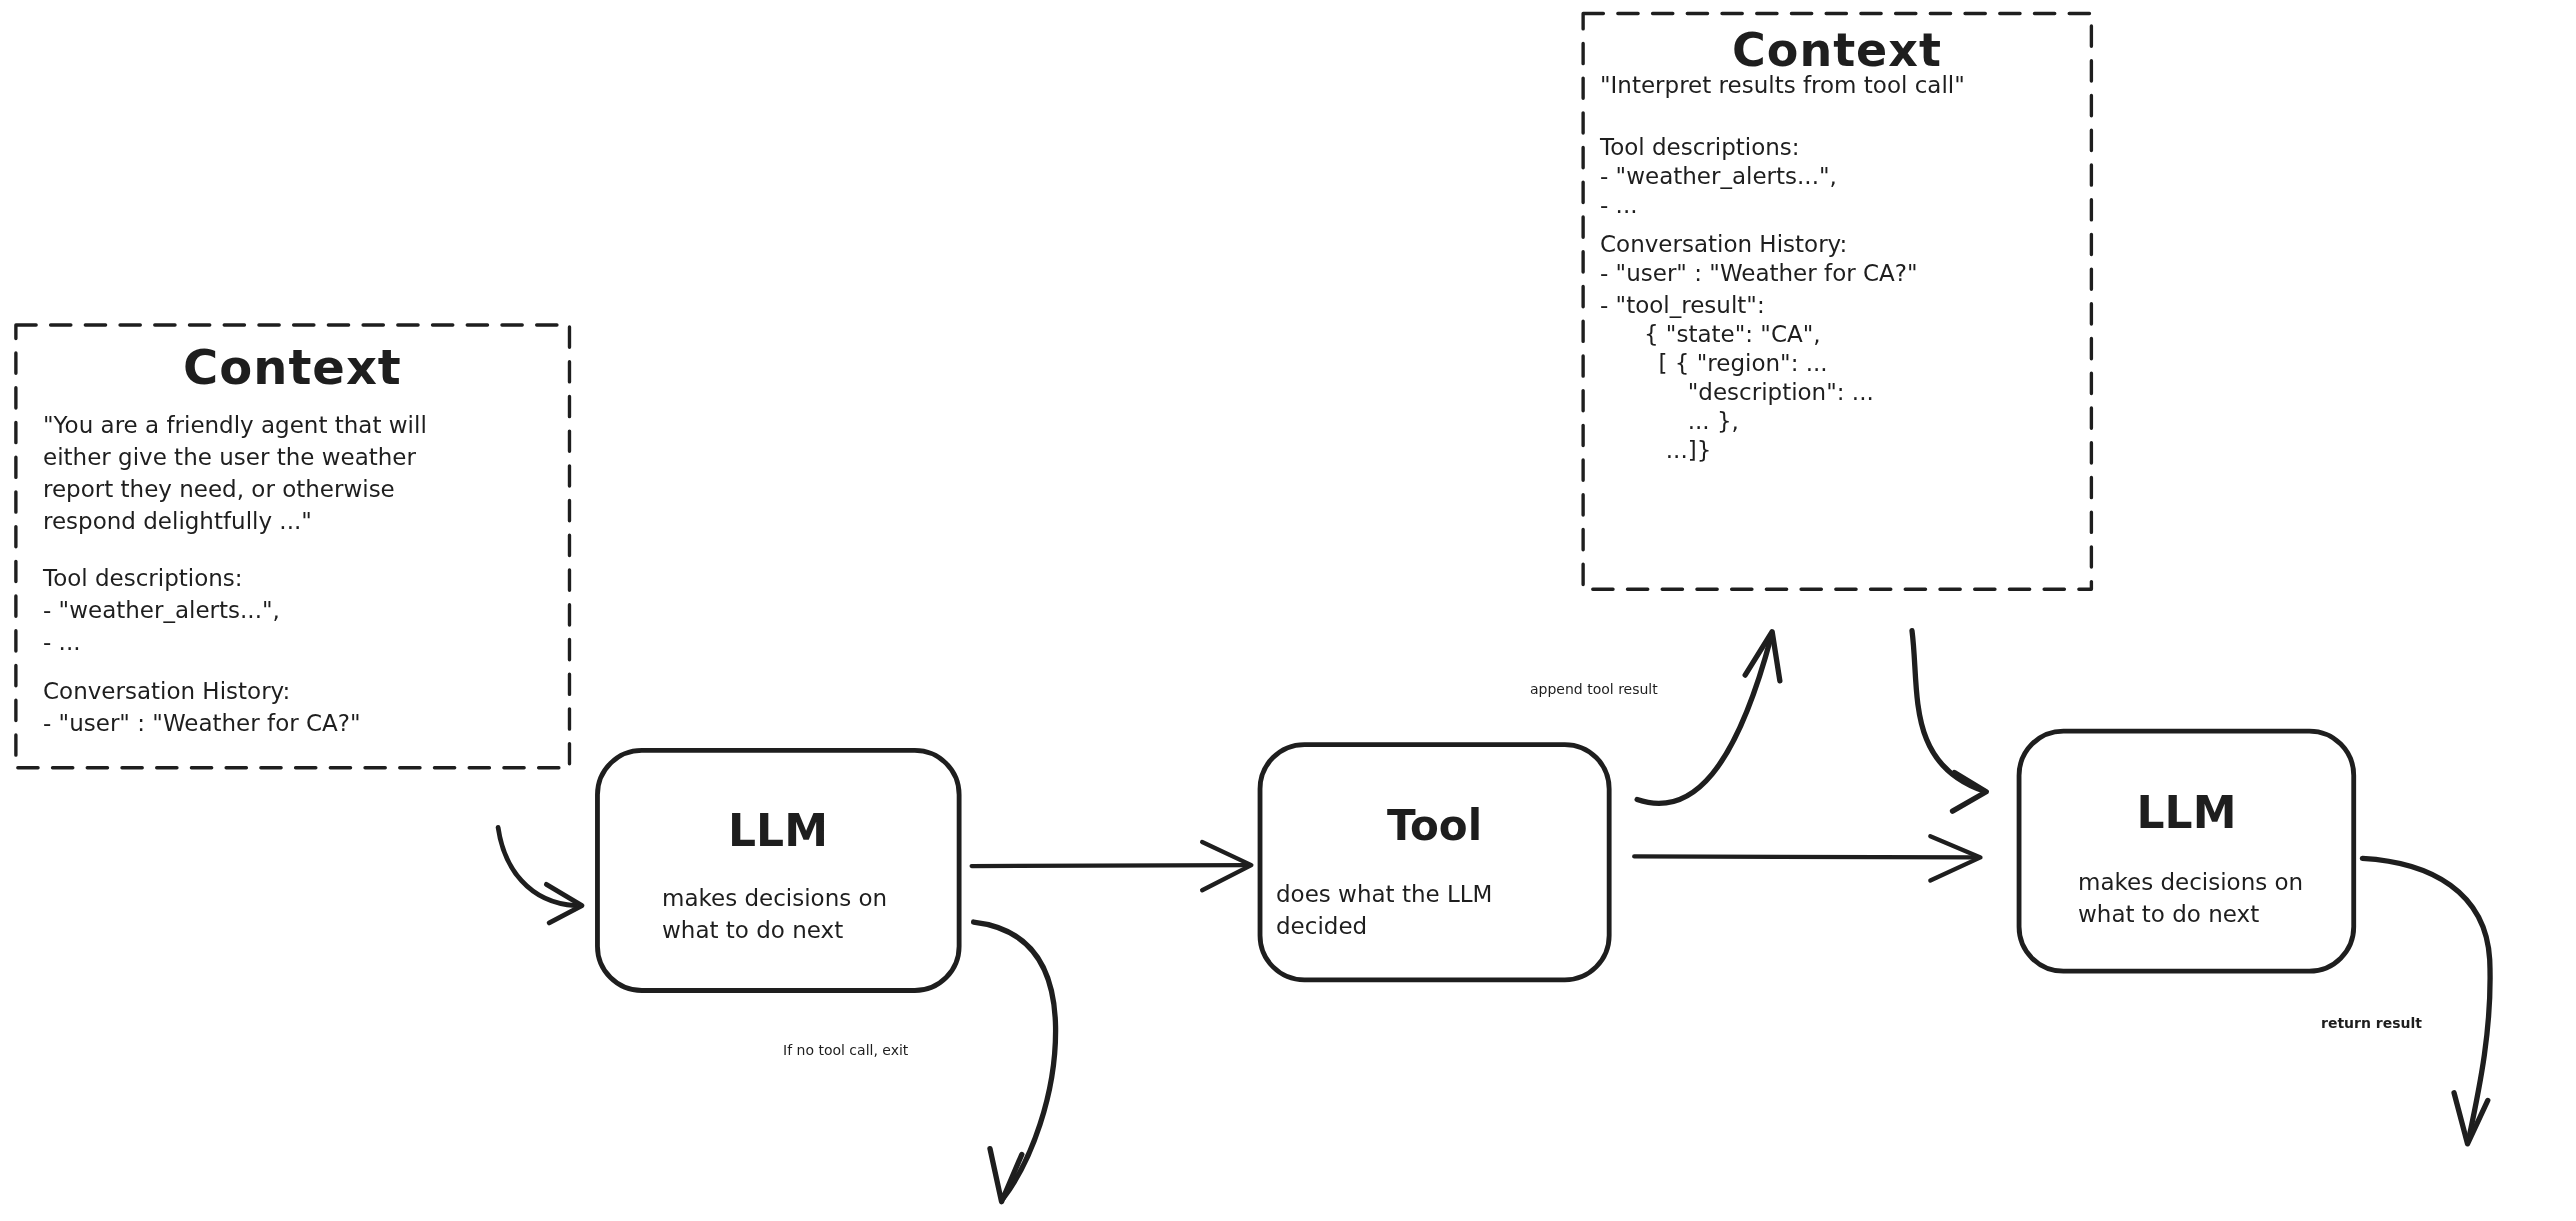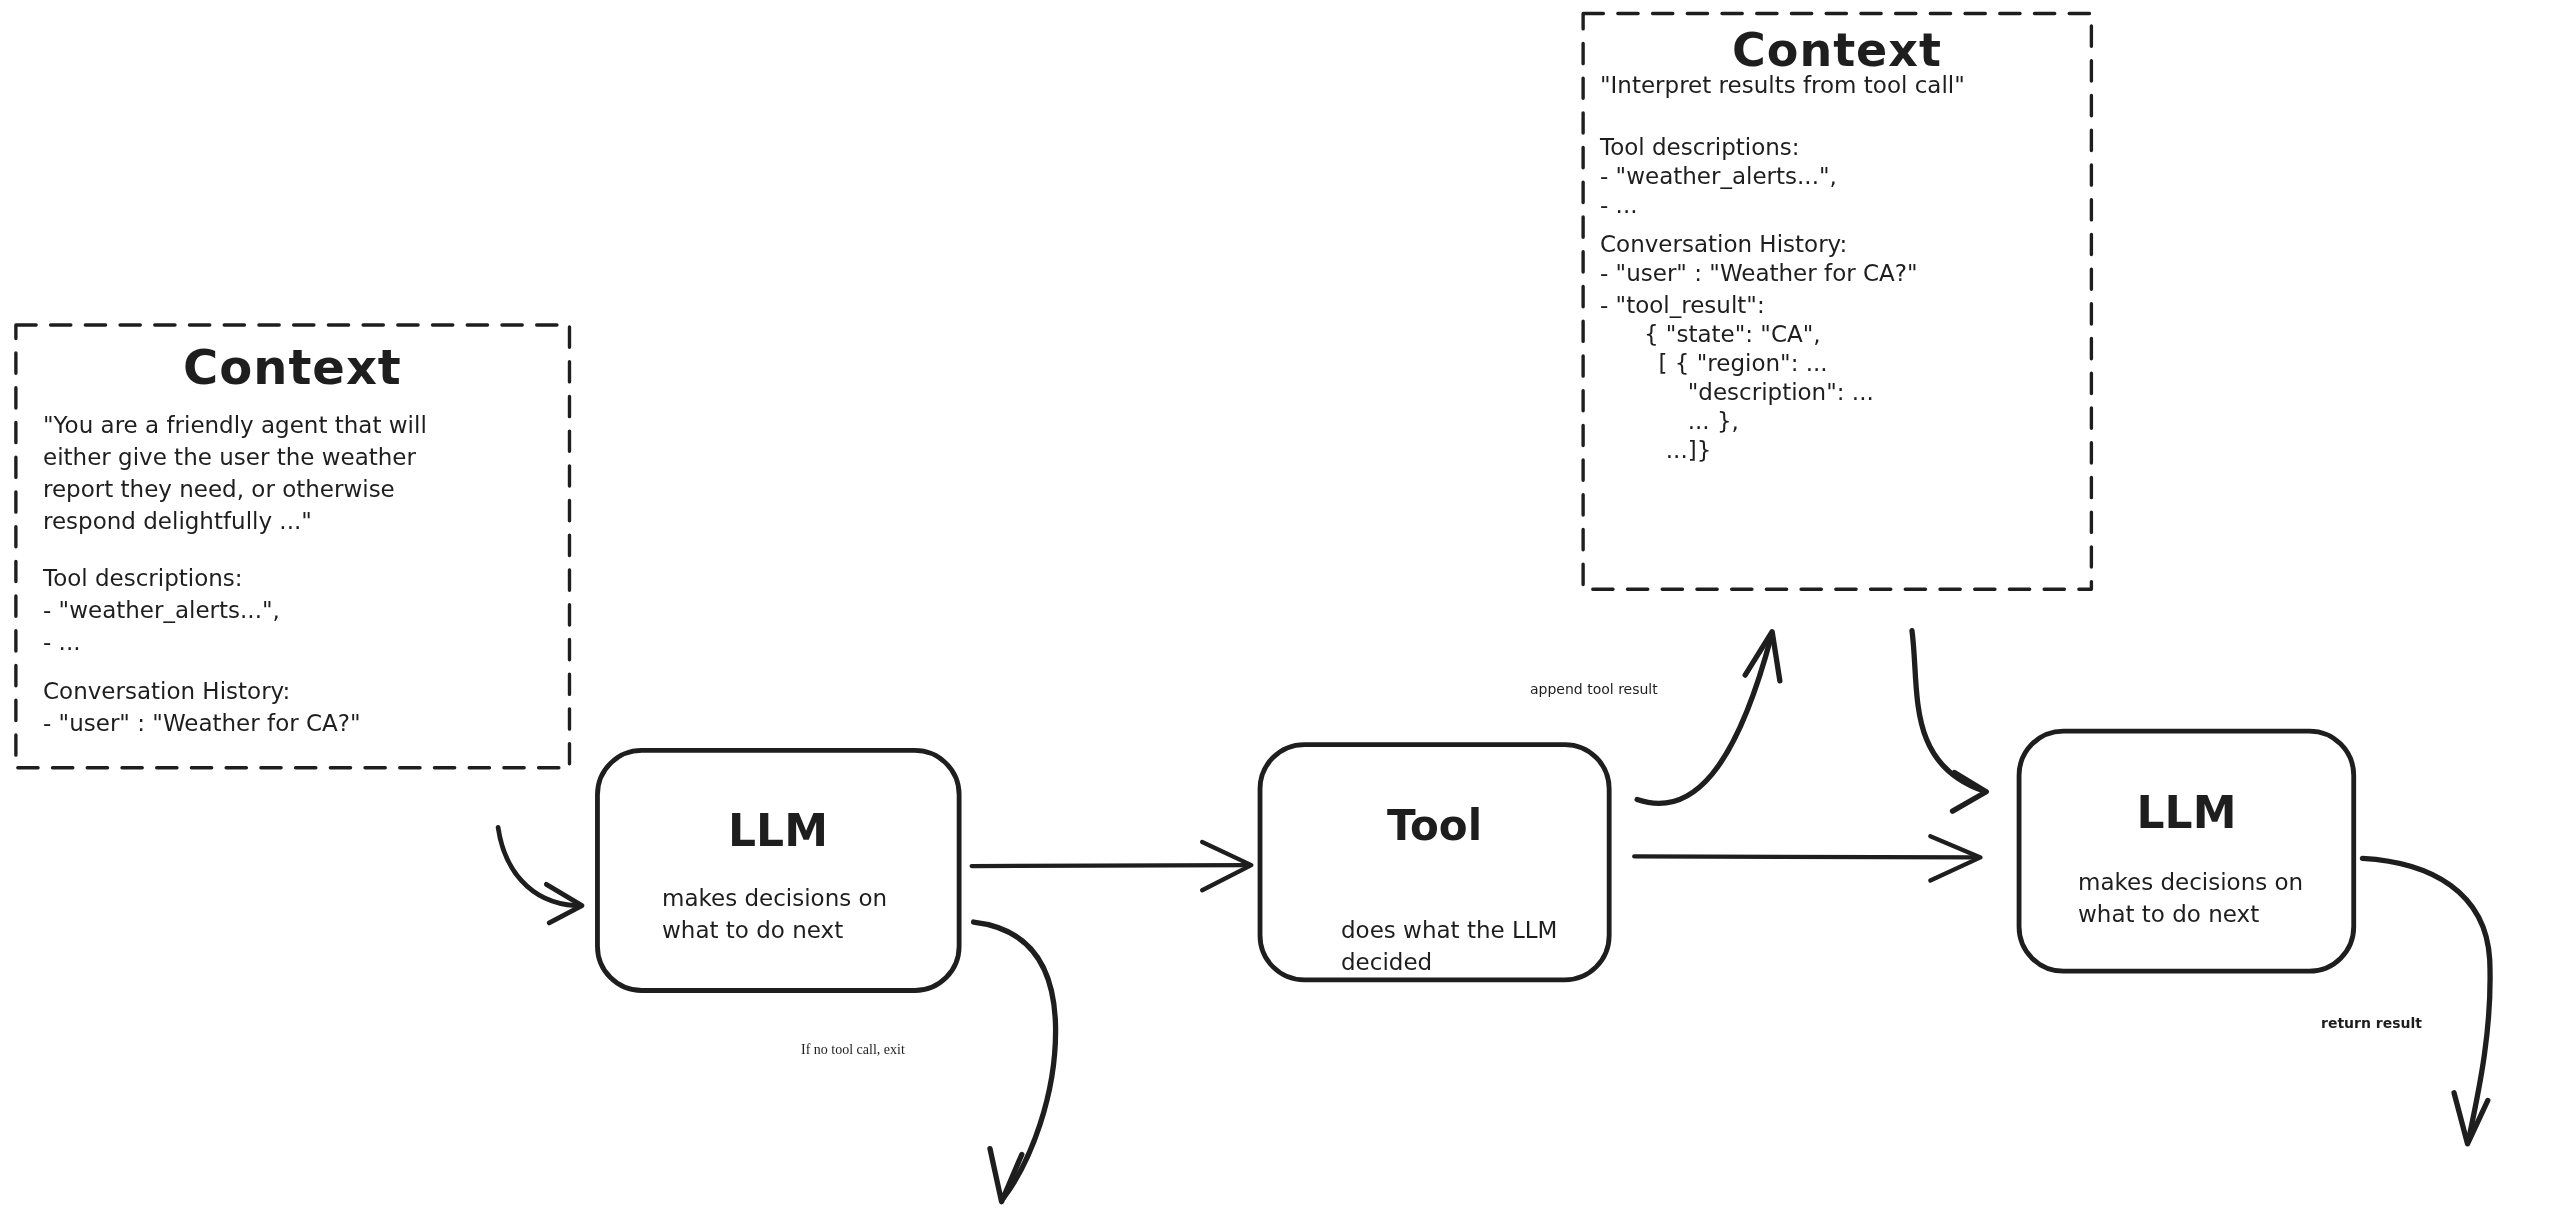--- a/index.html
+++ b/index.html
@@ -98,25 +98,25 @@
         [ { "region": ...
             "description": ...
             ... },
          ...]}</div>
 
   <div class="abs node-title italic" style="left:597px;top:805px;width:362px;">LLM</div>
   <div class="abs node-sub" style="left:662px;top:882px;">makes decisions on
 what to do next</div>
 
   <div class="abs node-title md" style="left:1260px;top:801px;width:349px;">Tool</div>
-  <div class="abs node-sub" style="left:1341px;top:878px;margin-top:36px;">does what the LLM
+  <div class="abs node-sub" style="left:1276px;top:878px;">does what the LLM
 decided</div>
 
   <div class="abs node-title italic" style="left:2019px;top:787px;width:335px;">LLM</div>
   <div class="abs node-sub" style="left:2078px;top:866px;">makes decisions on
 what to do next</div>
 
   <div class="abs edge-label" style="left:1530px;top:681px;">append tool result</div>
-  <div class="abs edge-label" style="left:801px;top:1042px;font-family:Liberation Serif, serif;">If no tool call, exit</div>
+  <div class="abs edge-label" style="left:783px;top:1042px;">If no tool call, exit</div>
   <div class="abs edge-label" style="left:2321px;top:1015px;font-weight:bold;">return result</div>
 
 </div>
 
 
 </body></html>

